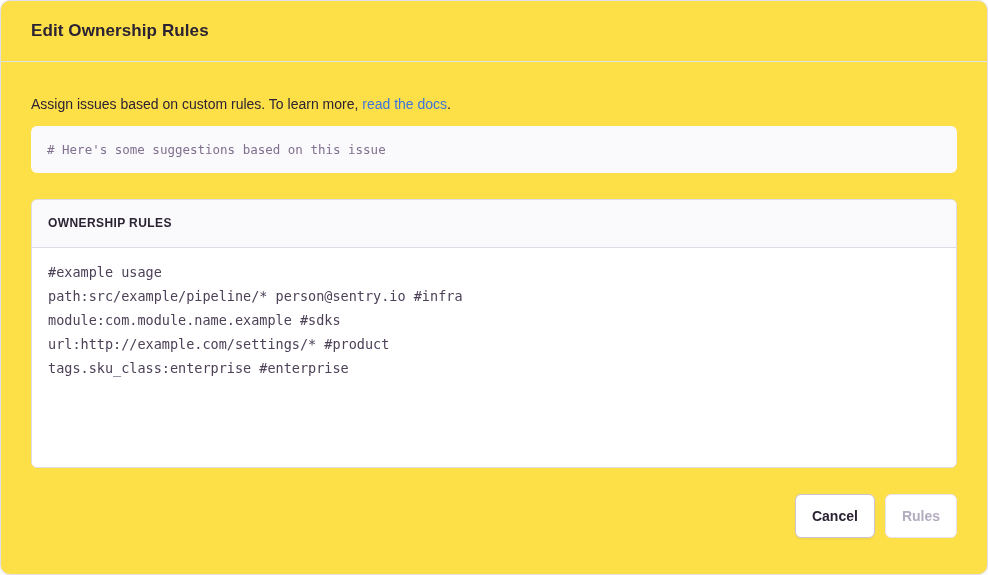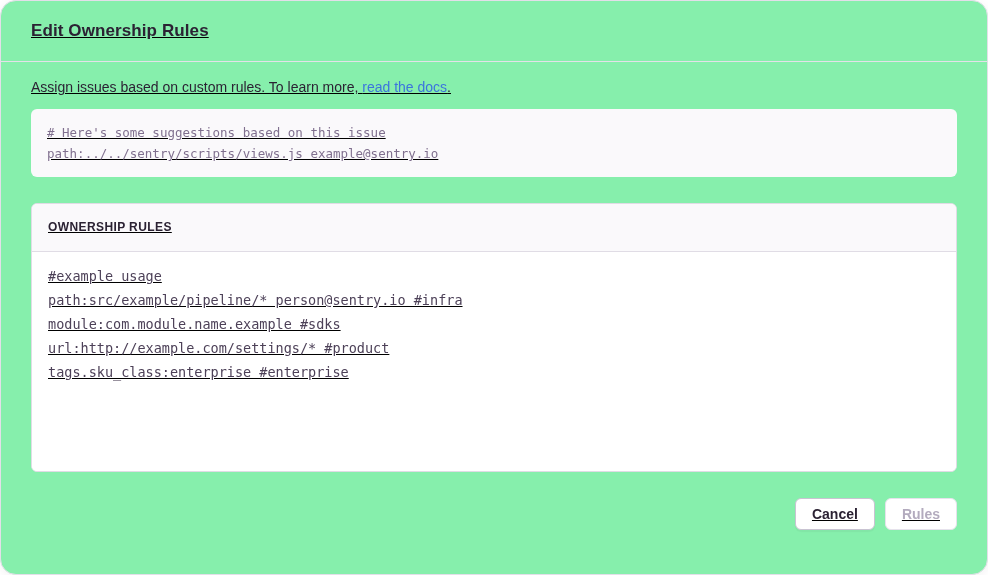--- a/index.html
+++ b/index.html
@@ -4,45 +4,44 @@
 <style>
   * { margin: 0; padding: 0; box-sizing: border-box; }
   html, body {
     width: 988px; height: 575px;
     background: #ffffff;
     font-family: "Liberation Sans", "DejaVu Sans", sans-serif;
   }
   .modal {
     position: relative;
     width: 988px; height: 575px;
-    background: #86efac;
+    background: #fde047;
     border: 1px solid #e3dfe9;
-    border-radius: 16px;
+    border-radius: 10px;
     box-shadow: 0 2px 10px rgba(43,34,51,0.06);
     overflow: hidden;
-    text-decoration: underline;
   }
   .modal-header {
     height: 61px;
     display: flex;
     align-items: center;
     padding: 0 30px;
     border-bottom: 1px solid #e4e1e9;
   }
   .modal-title {
     font-size: 17px;
     font-weight: 700;
     color: #2b2233;
     letter-spacing: 0.1px;
   }
   .modal-body {
     padding: 0 30px;
   }
   .description {
-    margin-top: 15px;
+    margin-top: 32px;
     font-size: 14px;
     line-height: 20px;
     color: #2b2233;
   }
   .description a {
     color: #3c74dd;
     text-decoration: none;
     cursor: pointer;
   }
   .code-suggestions {
@@ -96,21 +95,21 @@
     margin-top: 26px;
     padding: 0 30px;
     display: flex;
     justify-content: flex-end;
     gap: 10px;
   }
   .btn {
     display: inline-flex;
     align-items: center;
     justify-content: center;
-    height: 32px;
+    height: 44px;
     padding: 12px 16px;
     border-radius: 6px;
     font-family: "Liberation Sans", "DejaVu Sans", sans-serif;
     font-size: 14px;
     font-weight: 700;
     cursor: pointer;
     background: #ffffff;
   }
   .btn-cancel {
     border: 1px solid #c9c3d2;
@@ -129,21 +128,21 @@
 <div class="modal">
 
   <div class="modal-header">
     <div class="modal-title">Edit Ownership Rules</div>
   </div>
 
   <div class="modal-body">
 
     <div class="description"><span>Assign issues based on custom rules. To learn more, </span><a>read the docs</a><span>.</span></div>
 
-    <div class="code-suggestions"><div># Here's some suggestions based on this issue</div><div>path:../../sentry/scripts/views.js example@sentry.io</div></div>
+    <div class="code-suggestions"><div># Here's some suggestions based on this issue</div></div>
 
     <div class="rules-panel">
       <div class="rules-panel-header">
         <span class="rules-panel-header-label">OWNERSHIP RULES</span>
       </div>
       <textarea class="rules-textarea" spellcheck="false" style="">#example usage
 path:src/example/pipeline/* person@sentry.io #infra
 module:com.module.name.example #sdks
 url:http://example.com/settings/* #product
 tags.sku_class:enterprise #enterprise</textarea>

